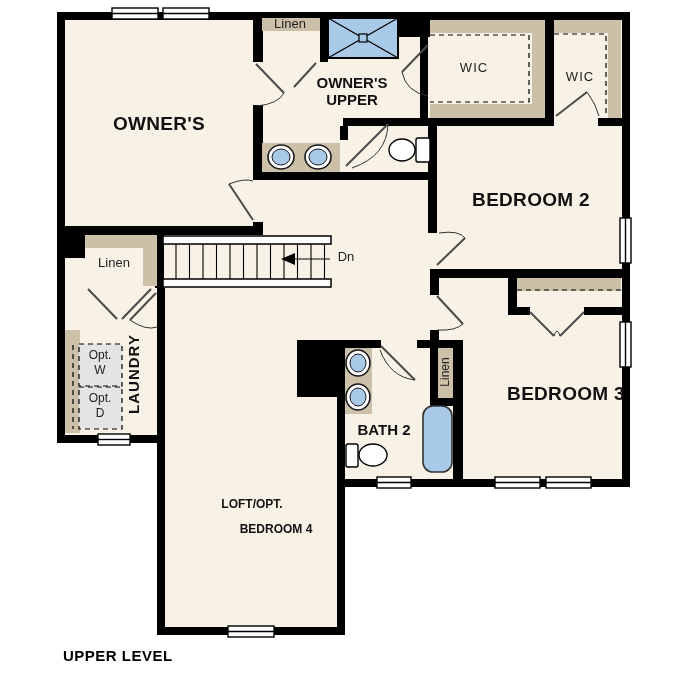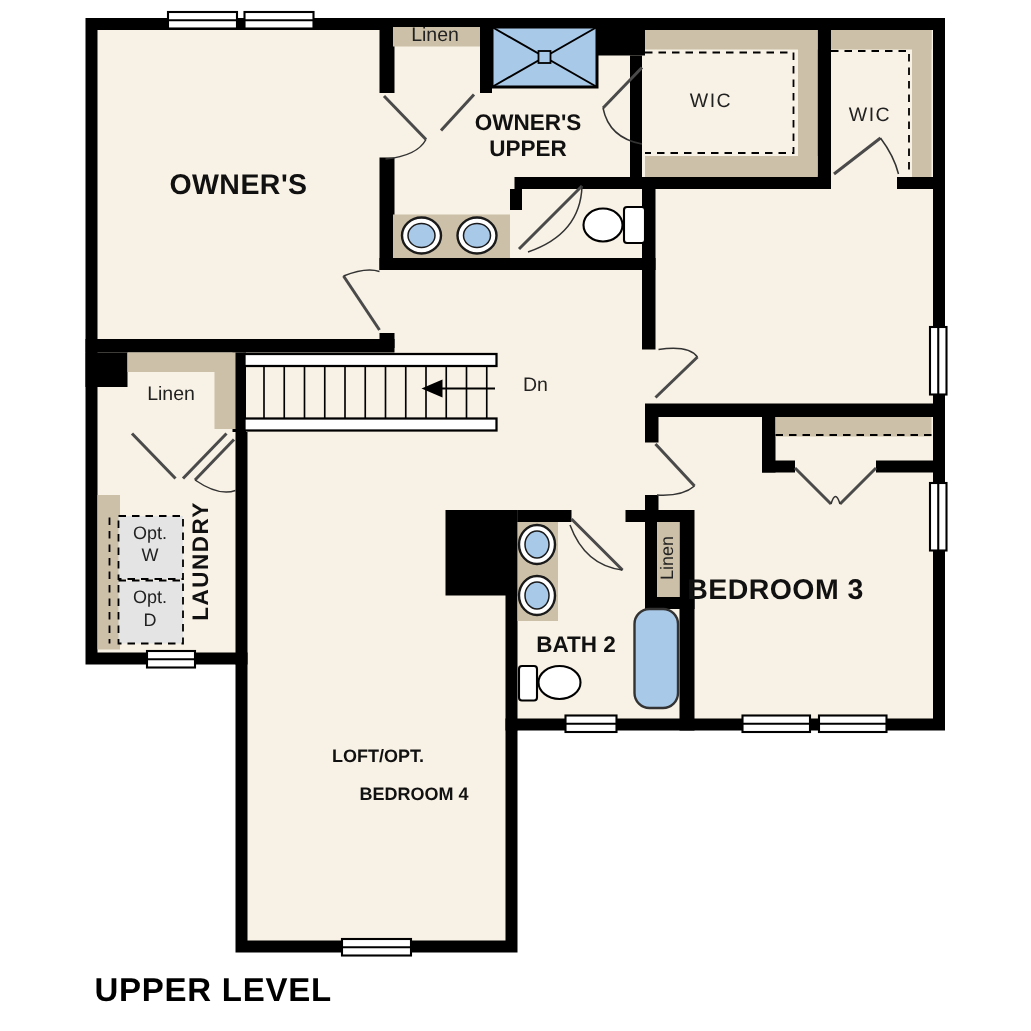--- a/index.html
+++ b/index.html
@@ -6,21 +6,21 @@
   .plan{position:relative;width:687px;height:687px;background:#ffffff;font-family:"Liberation Sans",sans-serif;overflow:hidden;}
   .plan svg{position:absolute;left:0;top:0;}
   .lbl{position:absolute;transform:translate(-50%,-50%);color:#111;text-align:center;white-space:nowrap;line-height:1.15;}
   .room{font-weight:bold;font-size:19px;letter-spacing:.3px;}
   .room2{font-weight:bold;font-size:15px;}
   .loft{font-weight:bold;font-size:12px;line-height:25px;}
   .sm{font-size:13px;color:#222;font-weight:normal;}
   .xs{font-size:12px;color:#222;font-weight:normal;line-height:15px;}
   .vert{transform:translate(-50%,-50%) rotate(-90deg);}
   .laundry{font-weight:bold;font-size:15px;letter-spacing:1px;}
-  .title{position:absolute;font-weight:bold;font-size:22px;letter-spacing:.5px;color:#000;}
+  .title{position:absolute;font-weight:bold;font-size:15px;letter-spacing:.5px;color:#000;}
 </style>
 </head>
 <body>
 
 <div class="plan">
 <svg width="687" height="687" viewBox="0 0 687 687">
 
   <path d="M57,12 H630 V487 H345 V635 H157 V443 H57 Z" fill="#000000"></path>
 
   <path d="M65,20 H622 V479 H337 V627 H165 V435 H65 Z" fill="#F8F1E5"></path>
@@ -183,23 +183,24 @@
   <div class="lbl room" style="left:159px;top:124px;">
     <span style="display:block;">OWNER'S</span>
   </div>
   <div class="lbl room2" style="left:352px;top:91px;">
     <span style="display:block;">OWNER'S</span>
     <span style="display:block;">UPPER</span>
   </div>
   <div class="lbl sm" style="left:290px;top:24px;">Linen</div>
   <div class="lbl sm" style="left:474px;top:68px;letter-spacing:1px;">WIC</div>
   <div class="lbl sm" style="left:580px;top:77px;letter-spacing:1px;">WIC</div>
-  <div class="lbl room" style="left:517px;top:394px;">BEDROOM 3</div>
+  <div class="lbl room" style="left:531px;top:200px;">BEDROOM 2</div>
+  <div class="lbl room" style="left:566px;top:394px;">BEDROOM 3</div>
   <div class="lbl sm" style="left:114px;top:263px;">Linen</div>
-  <div class="lbl sm" style="left:357px;top:257px;text-align:right;">Dn</div>
+  <div class="lbl sm" style="left:346px;top:257px;text-align:right;">Dn</div>
   <div class="lbl vert laundry" style="left:134px;top:374px;">LAUNDRY</div>
   <div class="lbl xs" style="left:100px;top:363px;">
     <span style="display:block;">Opt.</span>
     <span style="display:block;">W</span>
   </div>
   <div class="lbl xs" style="left:100px;top:406px;">
     <span style="display:block;">Opt.</span>
     <span style="display:block;">D</span>
   </div>
   <div class="lbl vert xs" style="left:445px;top:372px;">Linen</div>

